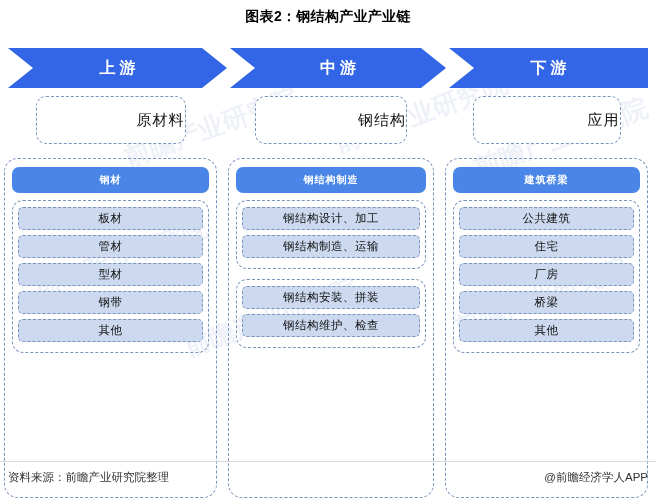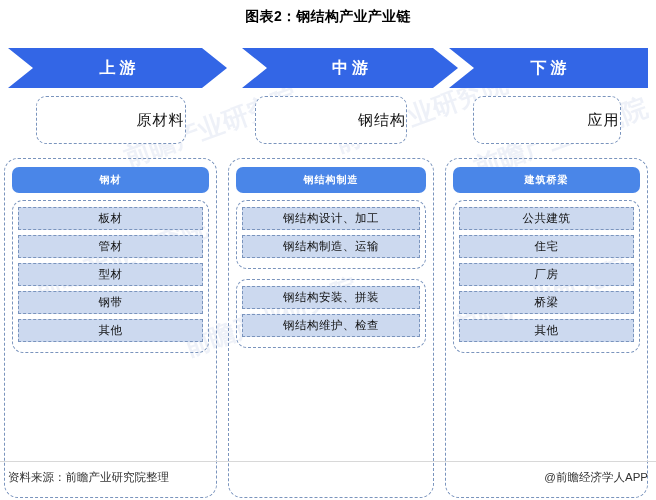--- a/index.html
+++ b/index.html
@@ -52,21 +52,21 @@
     color: #ffffff;
     letter-spacing: 4px;
     padding-left: 4px;
   }
   #arrow-up {
     left: 0px;
     width: 219px;
     clip-path: polygon(0 0, 194px 0, 219px 20px, 194px 40px, 0 40px, 25px 20px);
   }
   #arrow-mid {
-    left: 234px;
+    left: 222px;
     width: 216px;
     clip-path: polygon(0 0, 191px 0, 216px 20px, 191px 40px, 0 40px, 25px 20px);
   }
   #arrow-down {
     left: 441px;
     width: 199px;
     clip-path: polygon(0 0, 199px 0, 199px 40px, 0 40px, 25px 20px);
   }
 
   
@@ -133,21 +133,21 @@
     border: 1px dashed #7a94bd;
     border-radius: 11px;
     box-sizing: border-box;
     padding: 6px 5px;
   }
 
   .leaf {
     height: 23px;
     background: #ccd9ef;
     border: 1px dashed #7a94bd;
-    border-radius: 0;
+    border-radius: 5px;
     box-sizing: border-box;
     display: flex;
     align-items: center;
     justify-content: center;
     margin-bottom: 5px;
   }
   .leaf:last-child { margin-bottom: 4px; }
   .leaf-label {
     font-size: 11.5px;
     color: #111111;

